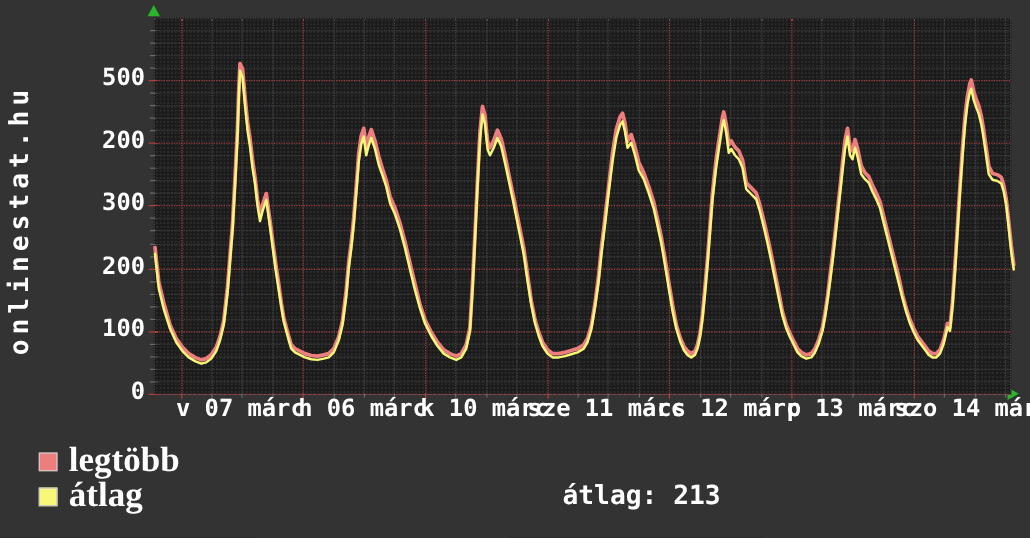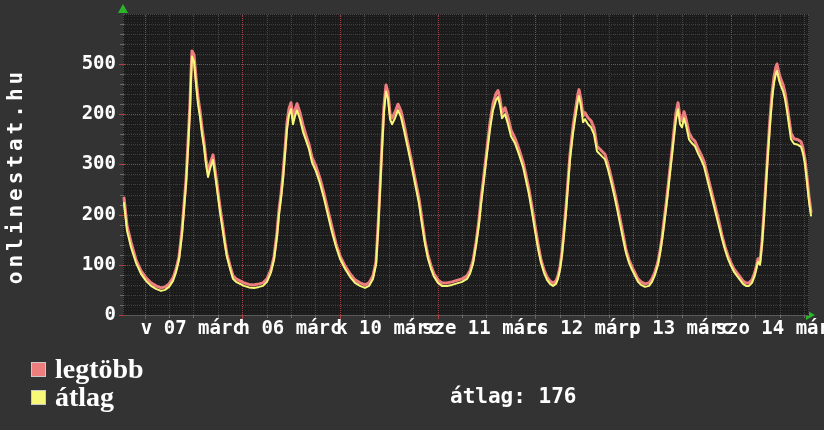--- a/index.html
+++ b/index.html
@@ -189,14 +189,14 @@
       <div class="xlabel" style="left: 583.1px;">cs 12 márc</div>
       <div class="xlabel" style="left: 680.8px;">p 13 márc</div>
       <div class="xlabel" style="left: 778.5px;">szo 14 márc</div>
     </div>
 
   <div class="swatch" id="swatch-legtobb" style="background: rgb(238, 126, 126);"></div>
   <div class="leg-label" id="legend-label-legtobb">legtöbb</div>
   <div class="swatch" id="swatch-atlag" style="background: rgb(248, 248, 120);"></div>
   <div class="leg-label" id="legend-label-atlag">átlag</div>
 
-  <div class="stat" id="stat-atlag"><span>átlag:</span><span> </span><span>176</span></div>
+  <div class="stat" id="stat-atlag"><span>átlag:</span><span> </span><span>213</span></div>
 </div>
 
 </body></html>

